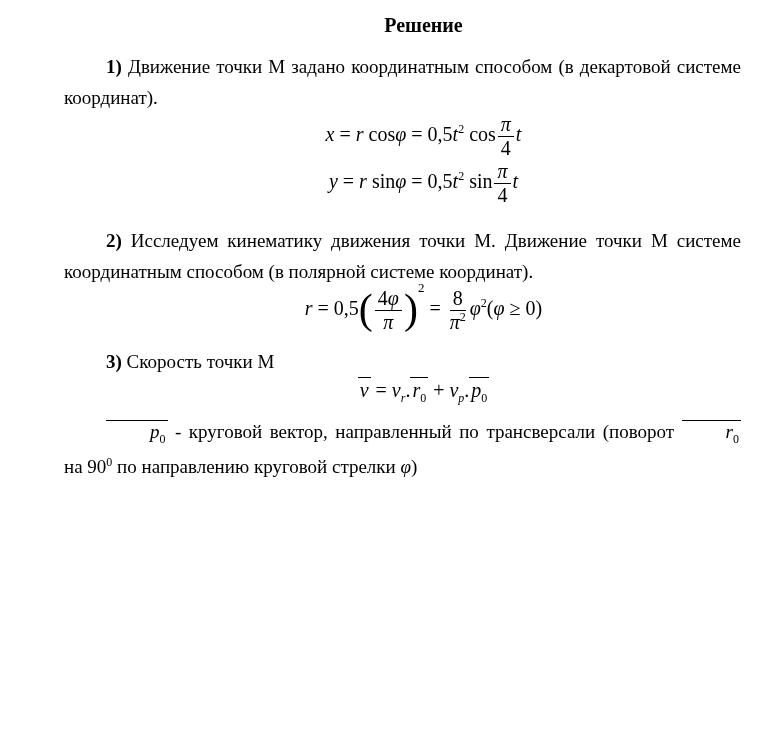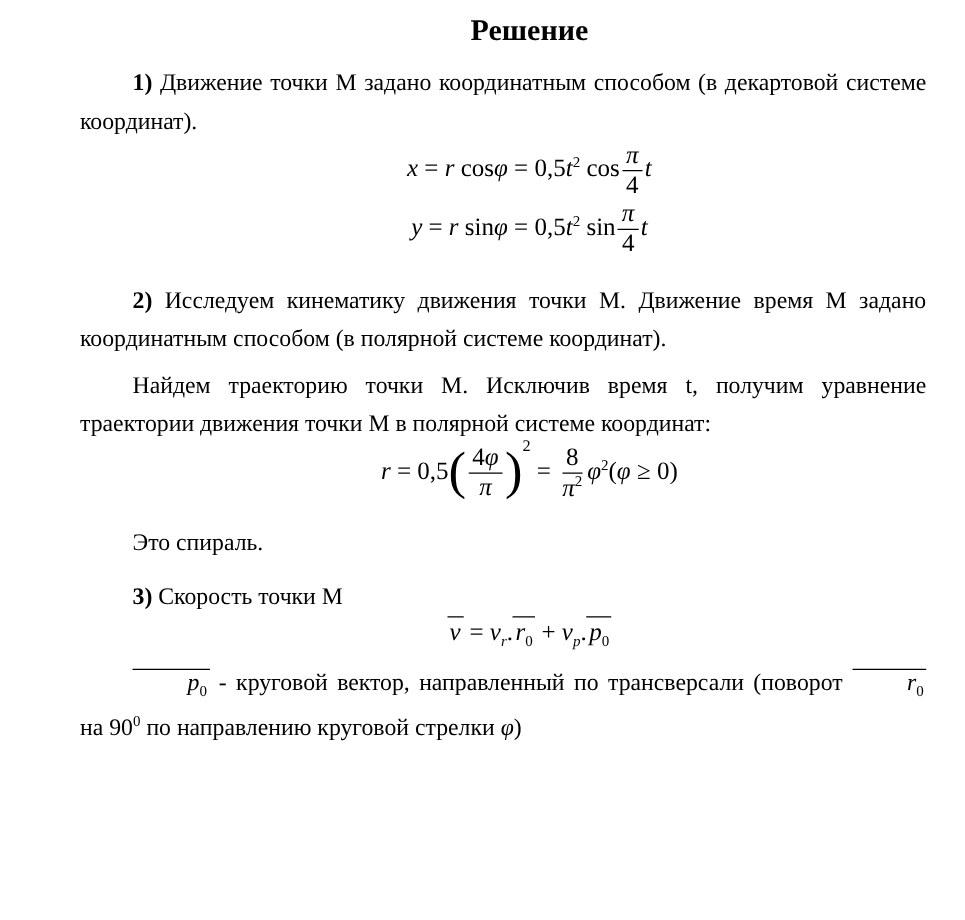--- a/index.html
+++ b/index.html
@@ -6,21 +6,21 @@
   body{
     width:772px;height:736px;box-sizing:border-box;
     background:#ffffff;color:#000000;
     font-family:"Liberation Serif", serif;
     font-size:19px;
     padding:13px 31px 9px 64px;
     overflow:hidden;
   }
   .title{
     font-weight:bold;text-align:center;text-indent:42px;
-    font-size:24px;line-height:24px;
+    font-size:20px;line-height:24px;
   }
   .para{
     margin:0;text-align:justify;text-indent:42px;line-height:31px;
   }
   .lead{font-weight:bold;}
   .mt3{margin-top:12px;}
   .mt4{margin-top:4px;}
   .mt6{margin-top:6px;}
   .mt10{margin-top:10px;}
   .mt14{margin-top:14px;}
@@ -67,38 +67,36 @@
 
   <div class="formula mt3">
     <span class="it">y</span><span class="op">=</span><span class="it">r</span>
     <span>sin</span><span class="it">φ</span><span class="op">=</span><span>0,5</span><span class="it">t</span><sup>2</sup>
     <span>sin</span><span class="frac">
         <span class="num it">π</span>
         <span class="den">4</span>
       </span><span class="it">t</span>
   </div>
 
-  <p class="para mt18"><span class="lead">2)</span><span> Исследуем кинематику движения точки М. Движение время М задано координатным способом (в полярной системе координат).</span></p>
+  <p class="para mt18"><span class="lead">2)</span><span> Исследуем кинематику движения точки М. Движение точки М системе координатным способом (в полярной системе координат).</span></p>
 
 
-  <p class="para mt6"><span>Найдем траекторию точки М. Исключив время t, получим уравнение траектории движения точки М в полярной системе координат:</span></p>
 
   <div class="formula">
     <span class="it">r</span><span class="op">=</span><span>0,5</span><span class="bigp">(</span><span class="frac">
         <span class="num"><span>4</span><span class="it">φ</span></span>
         <span class="den it">π</span>
       </span><span class="bigp">)</span><sup class="hisup">2</sup><span class="op">=</span><span class="frac">
         <span class="num">8</span>
         <span class="den"><span class="it">π</span><sup>2</sup></span>
       </span><span class="it">φ</span><sup>2</sup><span>(</span><span class="it">φ</span>
     <span>≥</span>
     <span>0</span><span>)</span>
   </div>
 
-  <p class="para mt16"><span>Это спираль.</span></p>
 
   <p class="para mt3"><span class="lead">3)</span><span> Скорость точки М</span></p>
 
   <div class="formula mt6">
     <span class="bar"><span class="it">v</span></span><span class="op">=</span><span class="it">v</span><sub class="it">r</sub><span>.</span><span class="bar"><span class="it">r</span><sub>0</sub></span><span class="op">+</span><span class="it">v</span><sub class="it">p</sub><span>.</span><span class="bar"><span class="it">p</span><sub>0</sub></span>
   </div>
 
 
   <p class="para mt10"><span class="bar"><span class="it">p</span><sub>0</sub></span><span> - круговой вектор, направленный по трансверсали (поворот </span><span class="bar"><span class="it">r</span><sub>0</sub></span><span> на 90</span><sup>0</sup><span> по направлению круговой стрелки </span><span class="it">φ</span><span>)</span></p>
 

